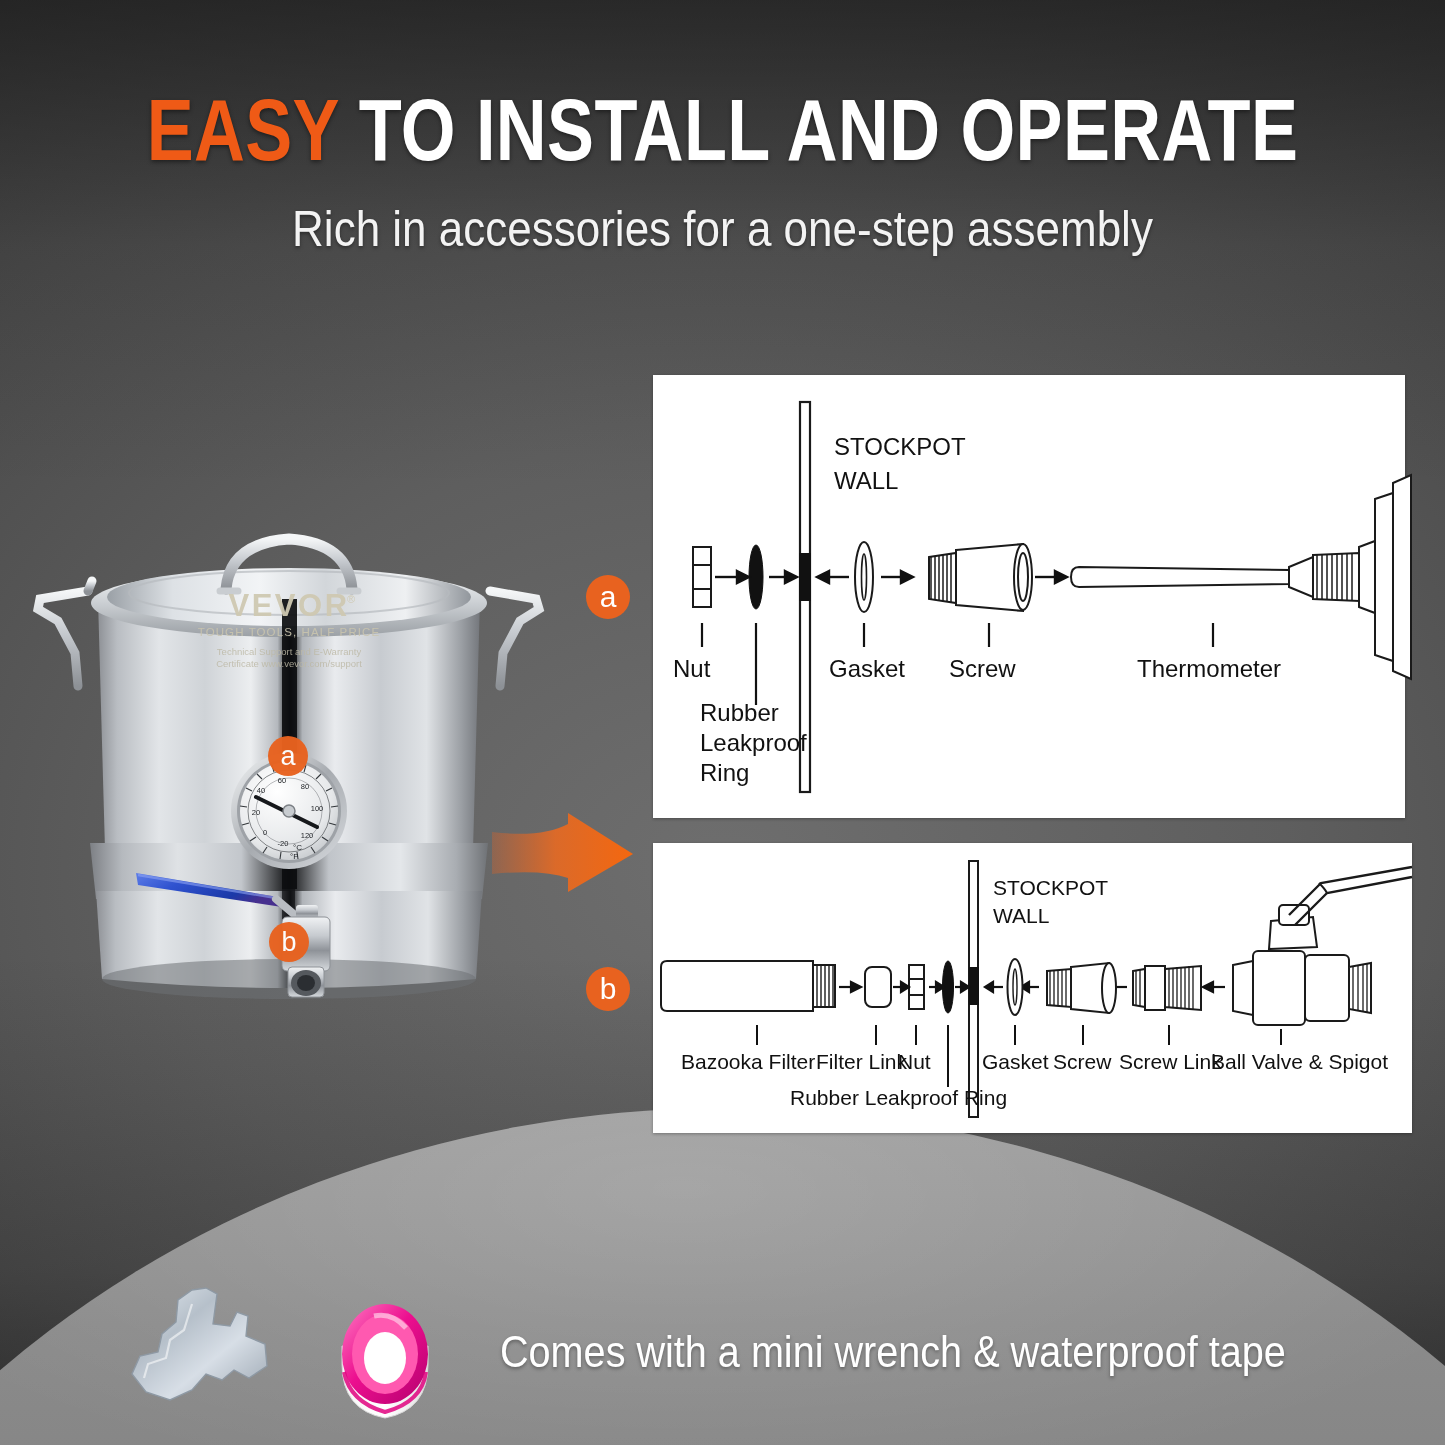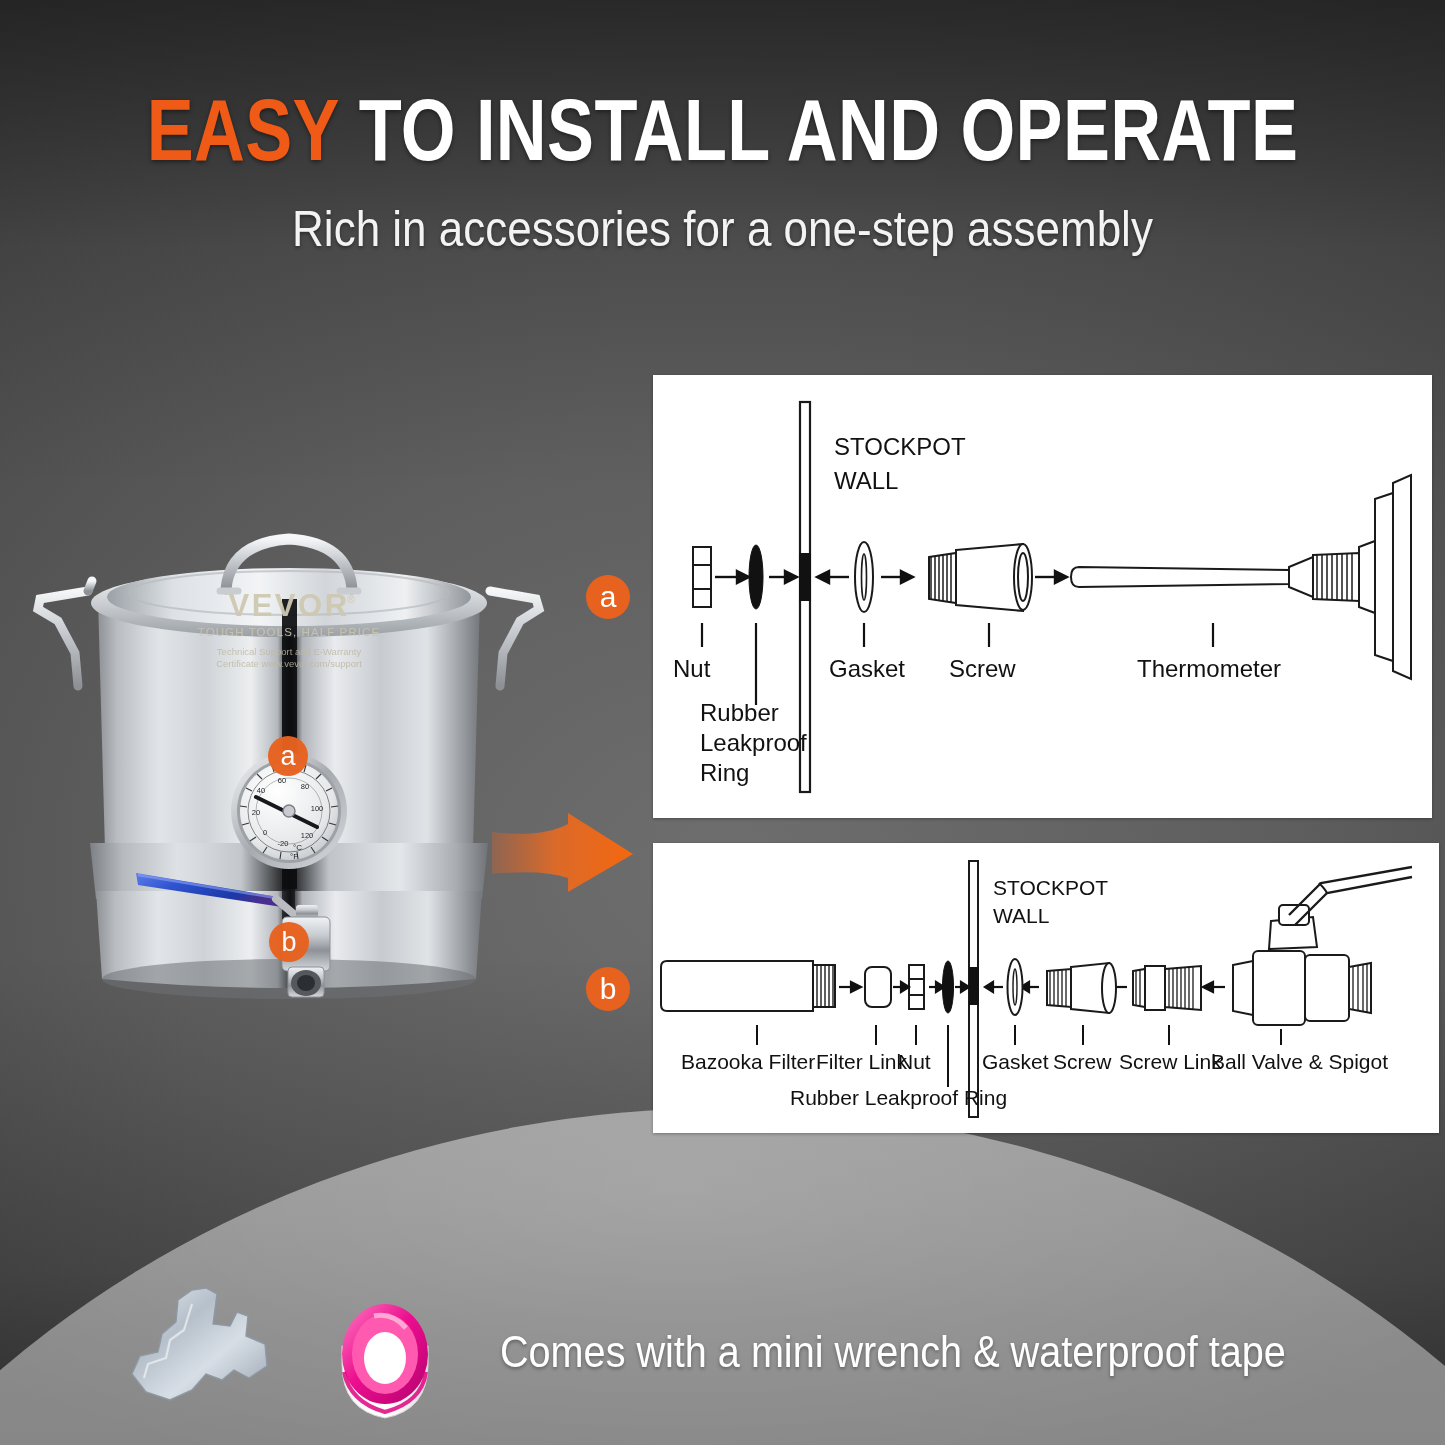--- a/index.html
+++ b/index.html
@@ -42,21 +42,21 @@
     margin:30px 0 0;font-size:50px;line-height:1;font-weight:400;
     color:#f3f3f3;
     font-family:"Liberation Sans Narrow","Liberation Sans","DejaVu Sans Condensed",sans-serif;
     transform:scaleX(.88);transform-origin:center center;
     white-space:nowrap;
     text-shadow:0 2px 4px rgba(0,0,0,.40);
   }
 
   
   .panel{position:absolute;background:#ffffff;overflow:visible;
-    box-shadow:0 1px 3px rgba(0,0,0,.30);padding-left:27px;}
+    box-shadow:0 1px 3px rgba(0,0,0,.30);}
   #panel-a{left:653px;top:375px;width:752px;height:443px;}
   #panel-b{left:653px;top:843px;width:759px;height:290px;}
   .panel svg{position:absolute;left:0;top:0;overflow:visible;}
 
   
   .badge{position:absolute;width:44px;height:44px;border-radius:50%;
     background:#e8621f;color:#fff;display:flex;align-items:center;justify-content:center;
     font-size:30px;line-height:1;font-family:"Liberation Sans","DejaVu Sans",sans-serif;
     font-weight:400;}
   #badge-a-panel{left:586px;top:575px;}

